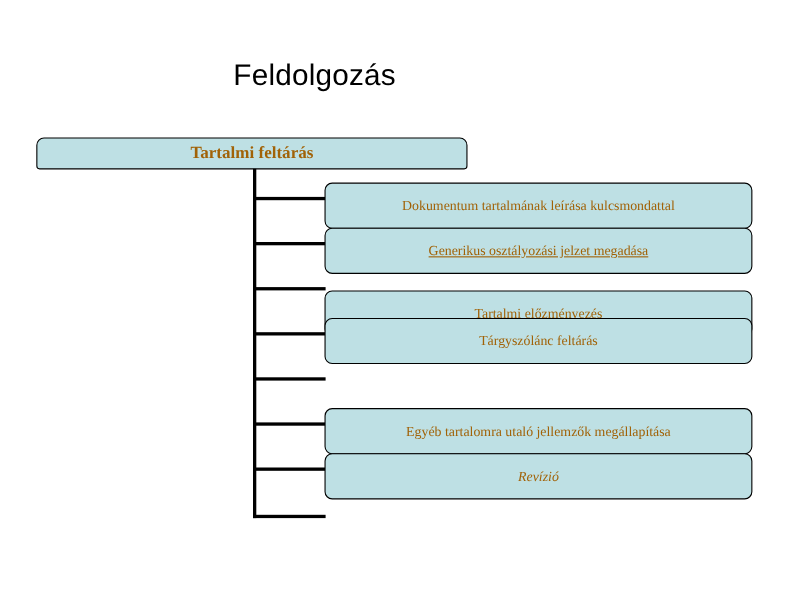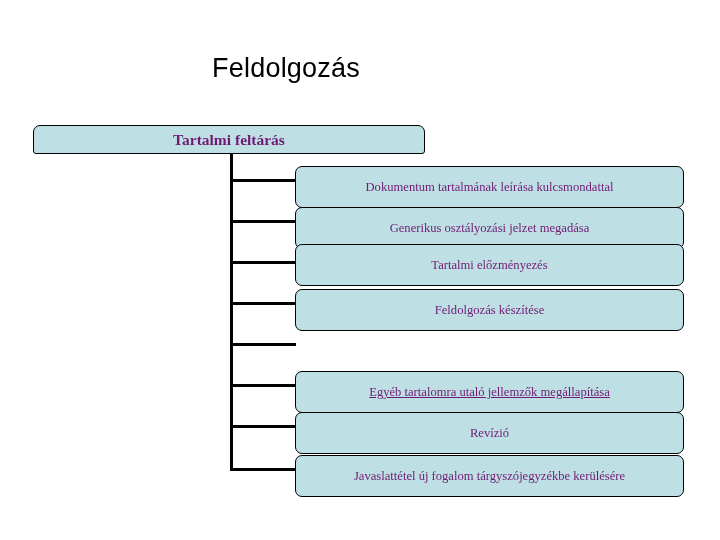--- a/index.html
+++ b/index.html
@@ -34,21 +34,21 @@
   }
   .node {
     position: absolute;
     box-sizing: border-box;
     background: #bee0e4;
     border: 1.6px solid #000000;
     border-radius: 7px;
     display: flex;
     align-items: center;
     justify-content: center;
-    color: #701a75;
+    color: #a16207;
     text-align: center;
     z-index: 3;
   }
   .node-label {
     display: block;
     width: 100%;
     padding: 0 6px;
     box-sizing: border-box;
     line-height: 1.15;
   }
@@ -93,44 +93,41 @@
   </div>
 
   <div class="connector-v" style="left:229.5px; top:153px; height:318px;"></div>
 
   <div class="connector-h" style="left:229.5px; top:179px; width:66px;"></div>
   <div class="node child-node" style="top:166px;">
     <span class="node-label">Dokumentum tartalmának leírása kulcsmondattal</span>
   </div>
 
   <div class="connector-h" style="left:229.5px; top:220px; width:66px;"></div>
-  <div class="node child-node" style="top:207px;">
+  <div class="node child-node" style="top:207px;text-decoration:underline;">
     <span class="node-label">Generikus osztályozási jelzet megadása</span>
   </div>
 
   <div class="connector-h" style="left:229.5px; top:261px; width:66px;"></div>
-  <div class="node child-node" style="top:244px;font-family:Liberation Serif, serif;">
+  <div class="node child-node" style="top:264px;font-family:Liberation Serif, serif;">
     <span class="node-label">Tartalmi előzményezés</span>
   </div>
 
   <div class="connector-h" style="left:229.5px; top:302px; width:66px;"></div>
   <div class="node child-node" style="top:289px;">
-    <span class="node-label">Feldolgozás készítése</span>
+    <span class="node-label">Tárgyszólánc feltárás</span>
   </div>
 
   <div class="connector-h" style="left:229.5px; top:343px; width:66px;"></div>
 
   <div class="connector-h" style="left:229.5px; top:384px; width:66px;"></div>
-  <div class="node child-node" style="top:371px;text-decoration:underline;">
+  <div class="node child-node" style="top:371px;">
     <span class="node-label">Egyéb tartalomra utaló jellemzők megállapítása</span>
   </div>
 
   <div class="connector-h" style="left:229.5px; top:425px; width:66px;"></div>
-  <div class="node child-node" style="top:412px;">
+  <div class="node child-node" style="top:412px;font-style:italic;">
     <span class="node-label">Revízió</span>
   </div>
 
   <div class="connector-h" style="left:229.5px; top:468px; width:66px;"></div>
-  <div class="node child-node" style="top:455px;">
-    <span class="node-label">Javaslattétel új fogalom tárgyszójegyzékbe kerülésére</span>
-  </div>
 
 </div>
 
 </body></html>

